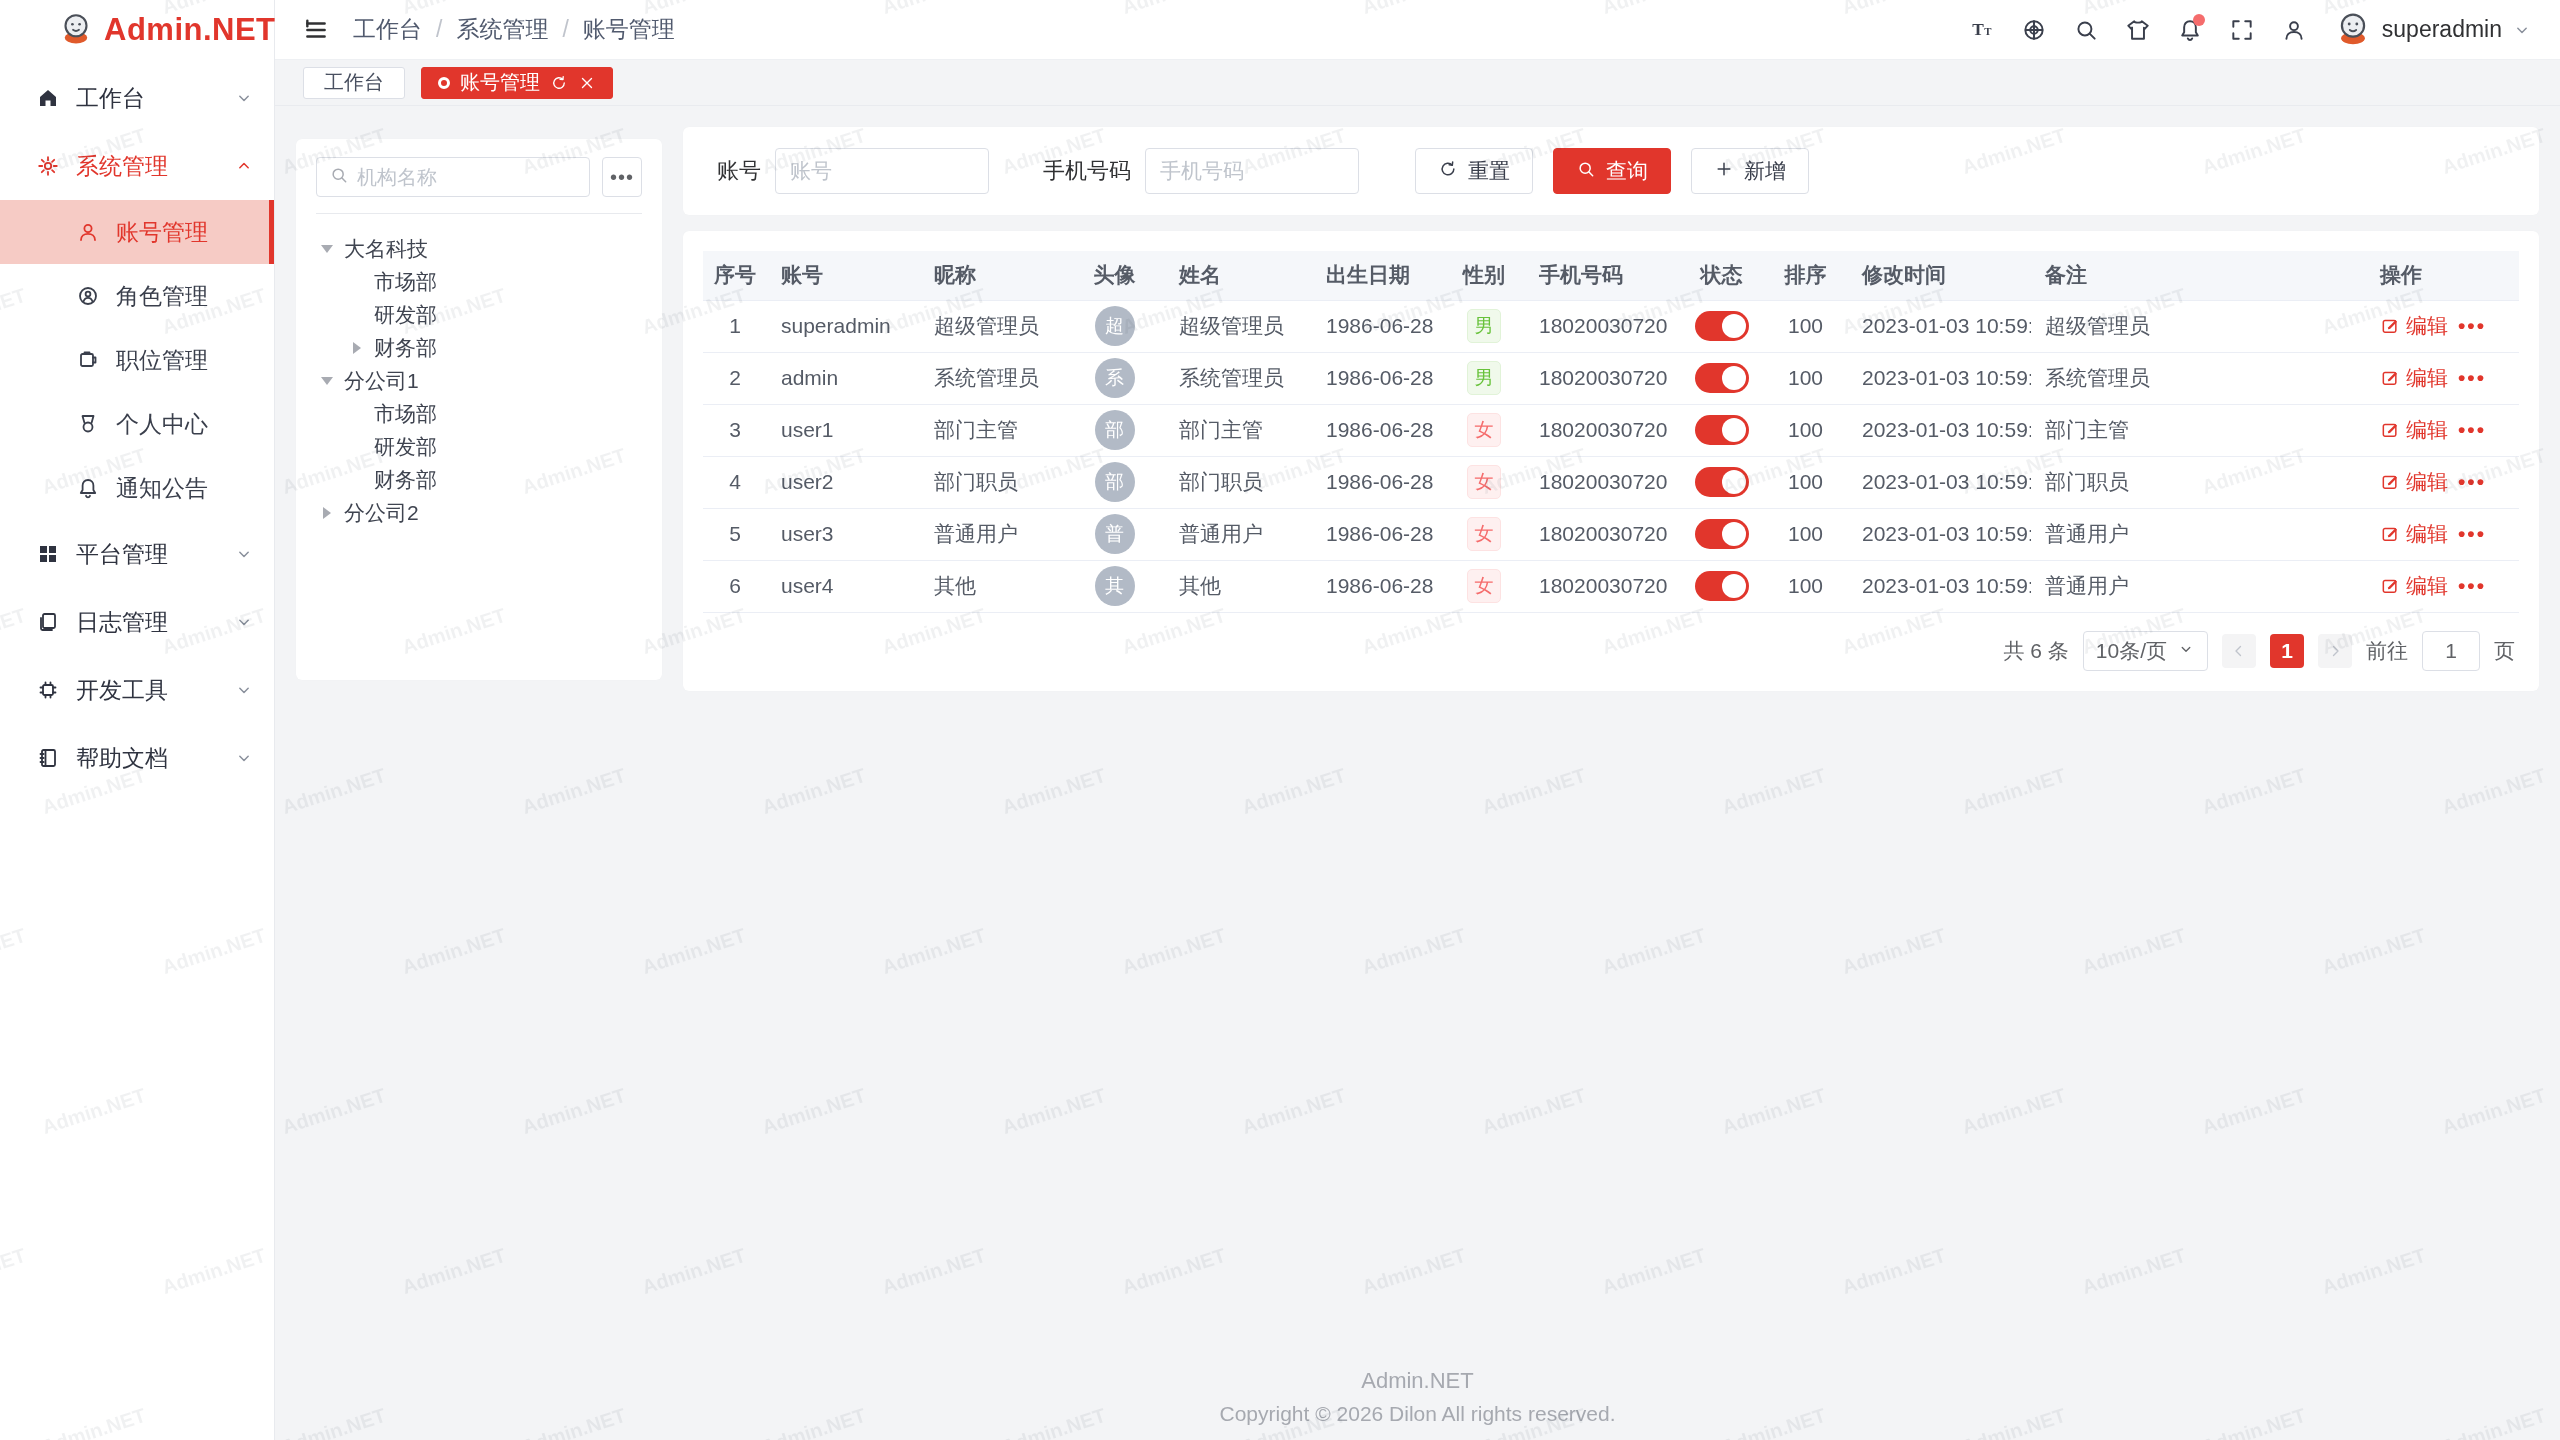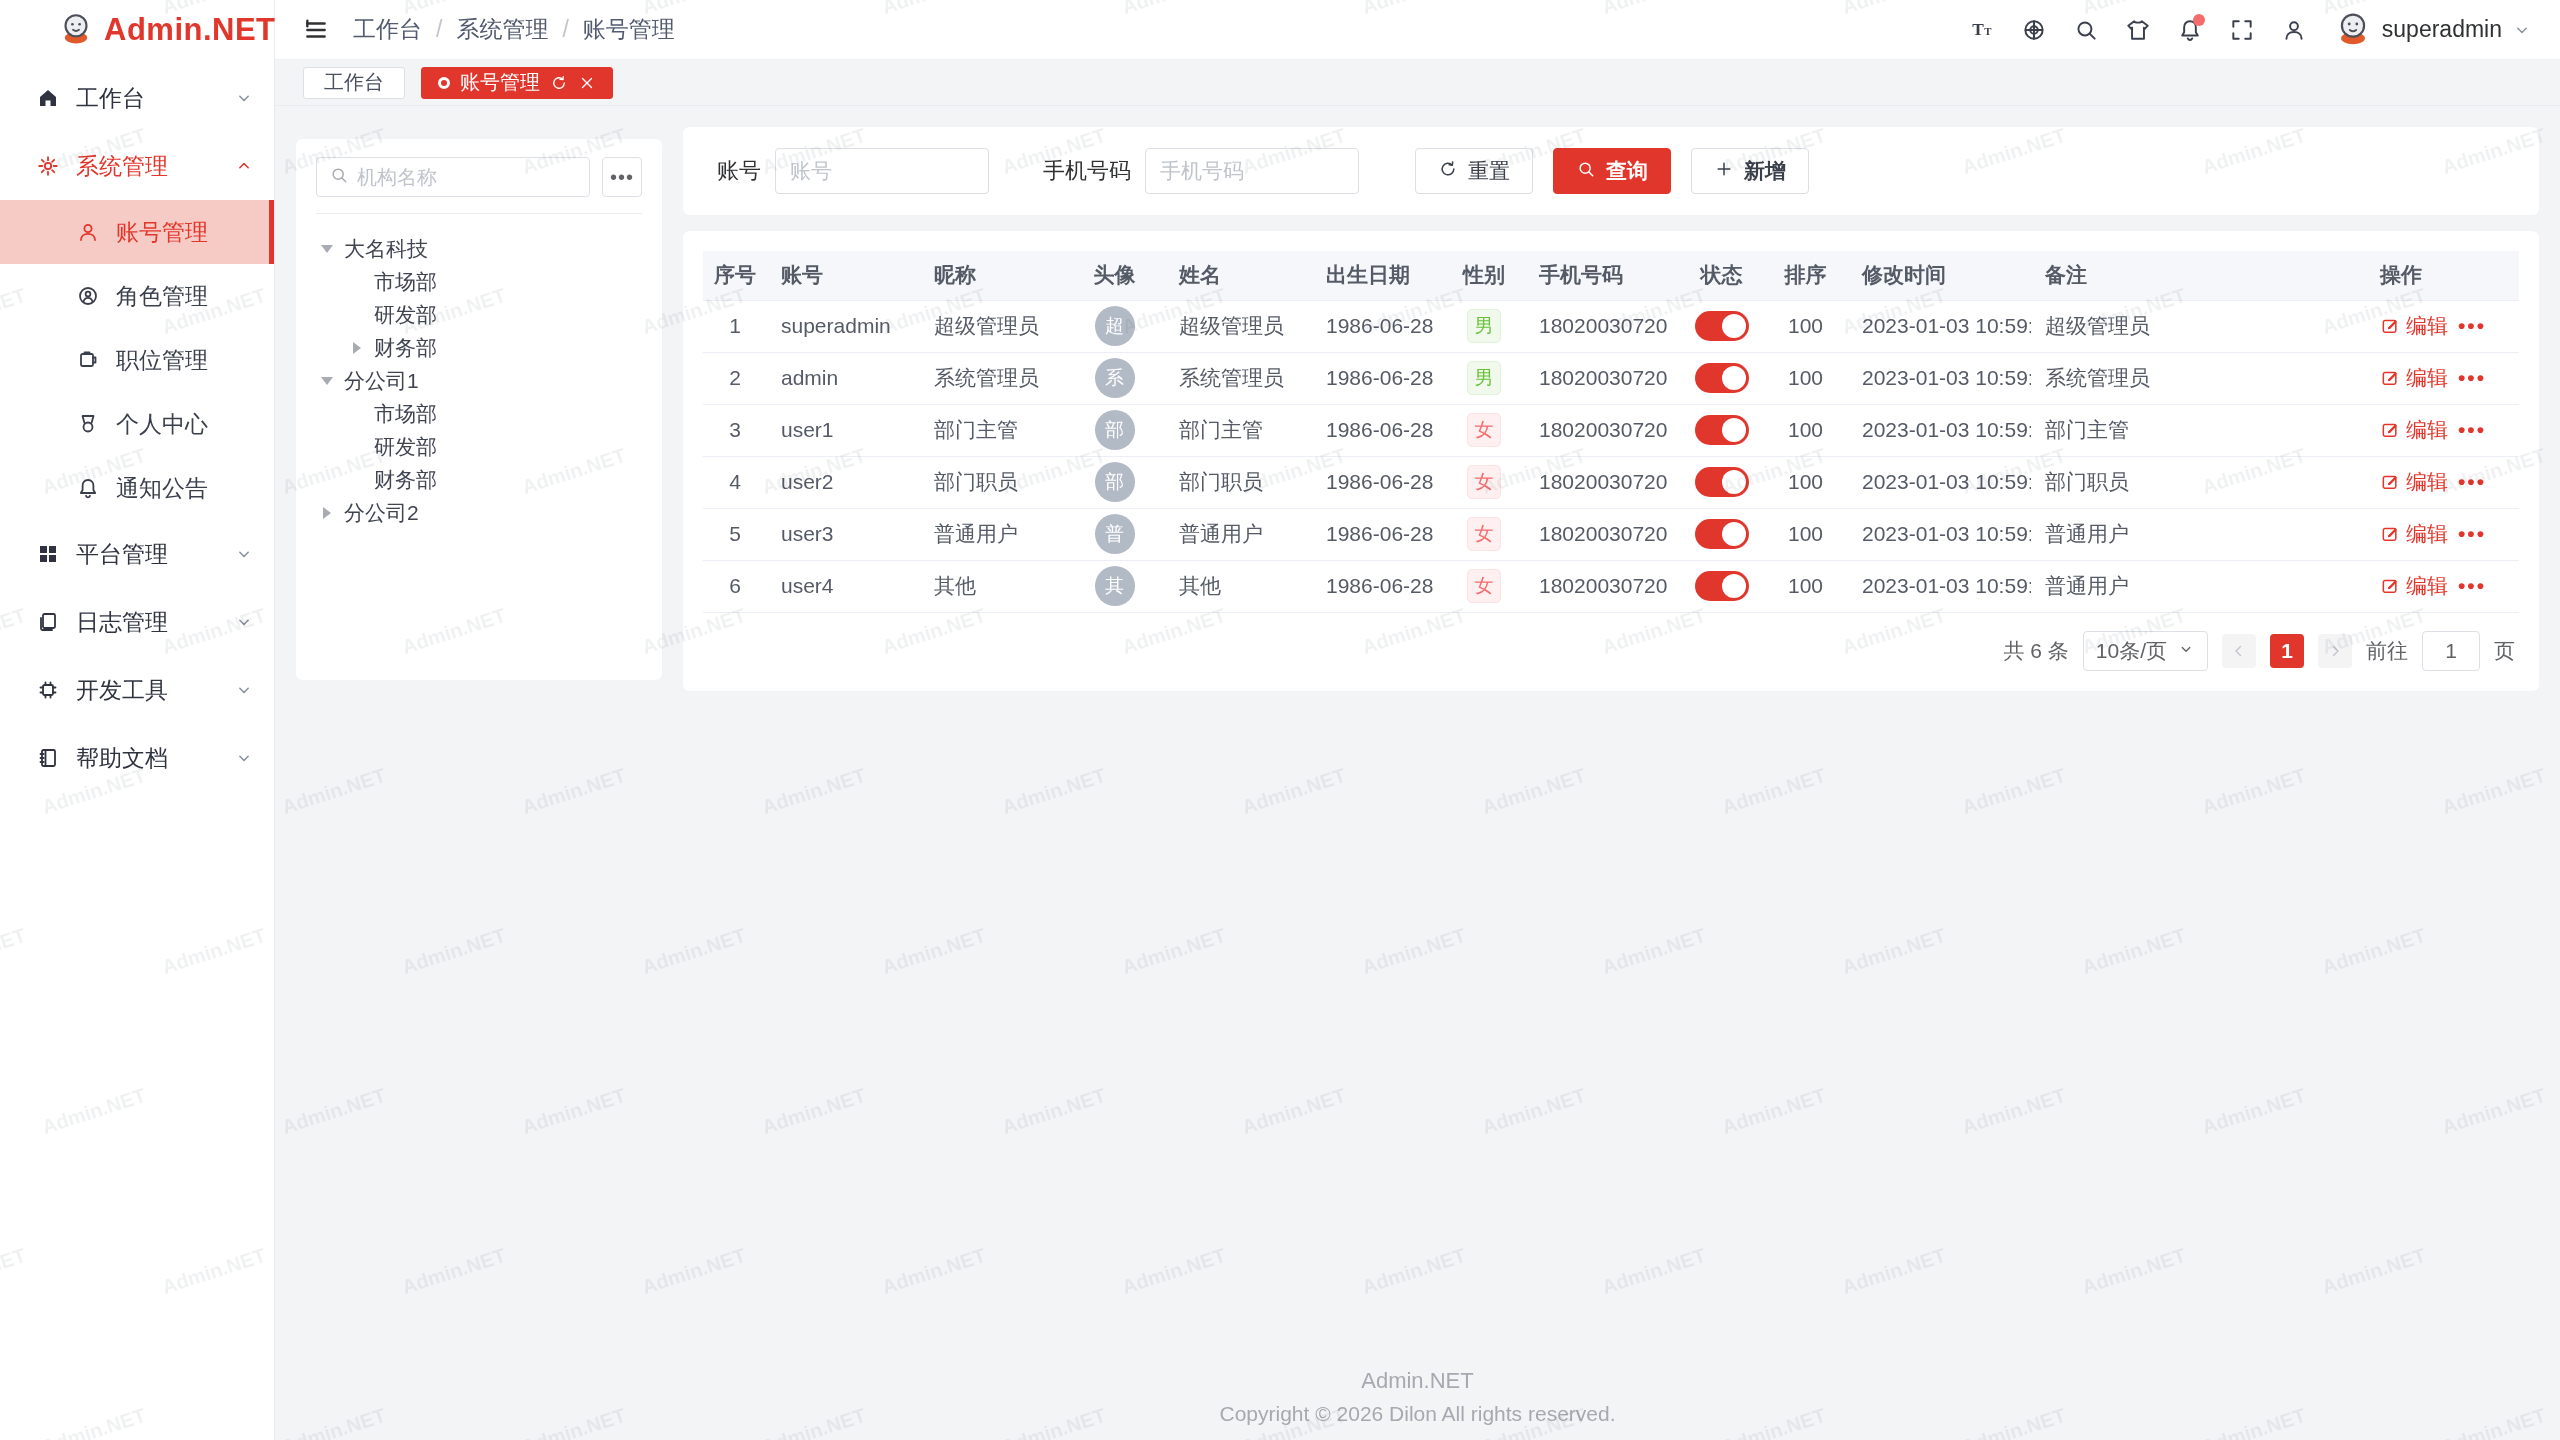--- a/index.html
+++ b/index.html
@@ -59,21 +59,21 @@
   .caret.none::before { border:none; }
 
   .main-col { position:absolute; left:408px; top:21px; right:21px; }
   .search-card { height:88px; display:flex; align-items:center; padding:0 24px; gap:14px; }
   .f-label { font-size:22px; color:#303133; margin-left:10px; }
   .f-input { width:214px; height:46px; border:1px solid #dcdfe6; border-radius:4px; padding:0 14px; font-size:21px; color:#303133; outline:none; font-family:inherit; }
   .f-input::placeholder { color:#bfc4cc; }
   .f-input.phone { width:214px; margin-right:26px; }
   .btn { height:46px; border-radius:4px; border:1px solid #dcdfe6; background:#fff; display:flex; align-items:center; gap:10px; padding:0 22px; font-size:21px; color:#3a3f4c; cursor:pointer; font-family:inherit; }
   .btn.primary { background:#e1362c; border-color:#e1362c; color:#fff; }
-  .btn + .btn { margin-left:6px;font-weight:bold; }
+  .btn + .btn { margin-left:6px; }
   .btn.reset { margin-left:16px; }
 
   .table-card { margin-top:16px; padding:20px 20px 14px 20px; }
   table.grid { border-collapse:collapse; width:100%; table-layout:fixed; }
   table.grid th { background:#f5f7fa; font-size:21px; color:#555b66; font-weight:600; height:49px; text-align:left; padding:0 14px; border-bottom:1px solid #ebeef5; white-space:nowrap; }
   table.grid td { height:52px; font-size:21px; color:#555b66; padding:0 14px; border-bottom:1px solid #ebeef5; white-space:nowrap; overflow:hidden; }
   table.grid th.c, table.grid td.c { text-align:center; padding:0 4px; }
   .avatar-chip { width:40px; height:40px; border-radius:50%; background:#b2bac6; color:#fff; font-size:19px; display:inline-flex; align-items:center; justify-content:center; }
   .tag { display:inline-flex; align-items:center; justify-content:center; min-width:34px; height:34px; border-radius:5px; font-size:19px; padding:0 5px; }
   .tag.m { color:#67c23a; background:#f0f9eb; border:1px solid #e1f3d8; }

